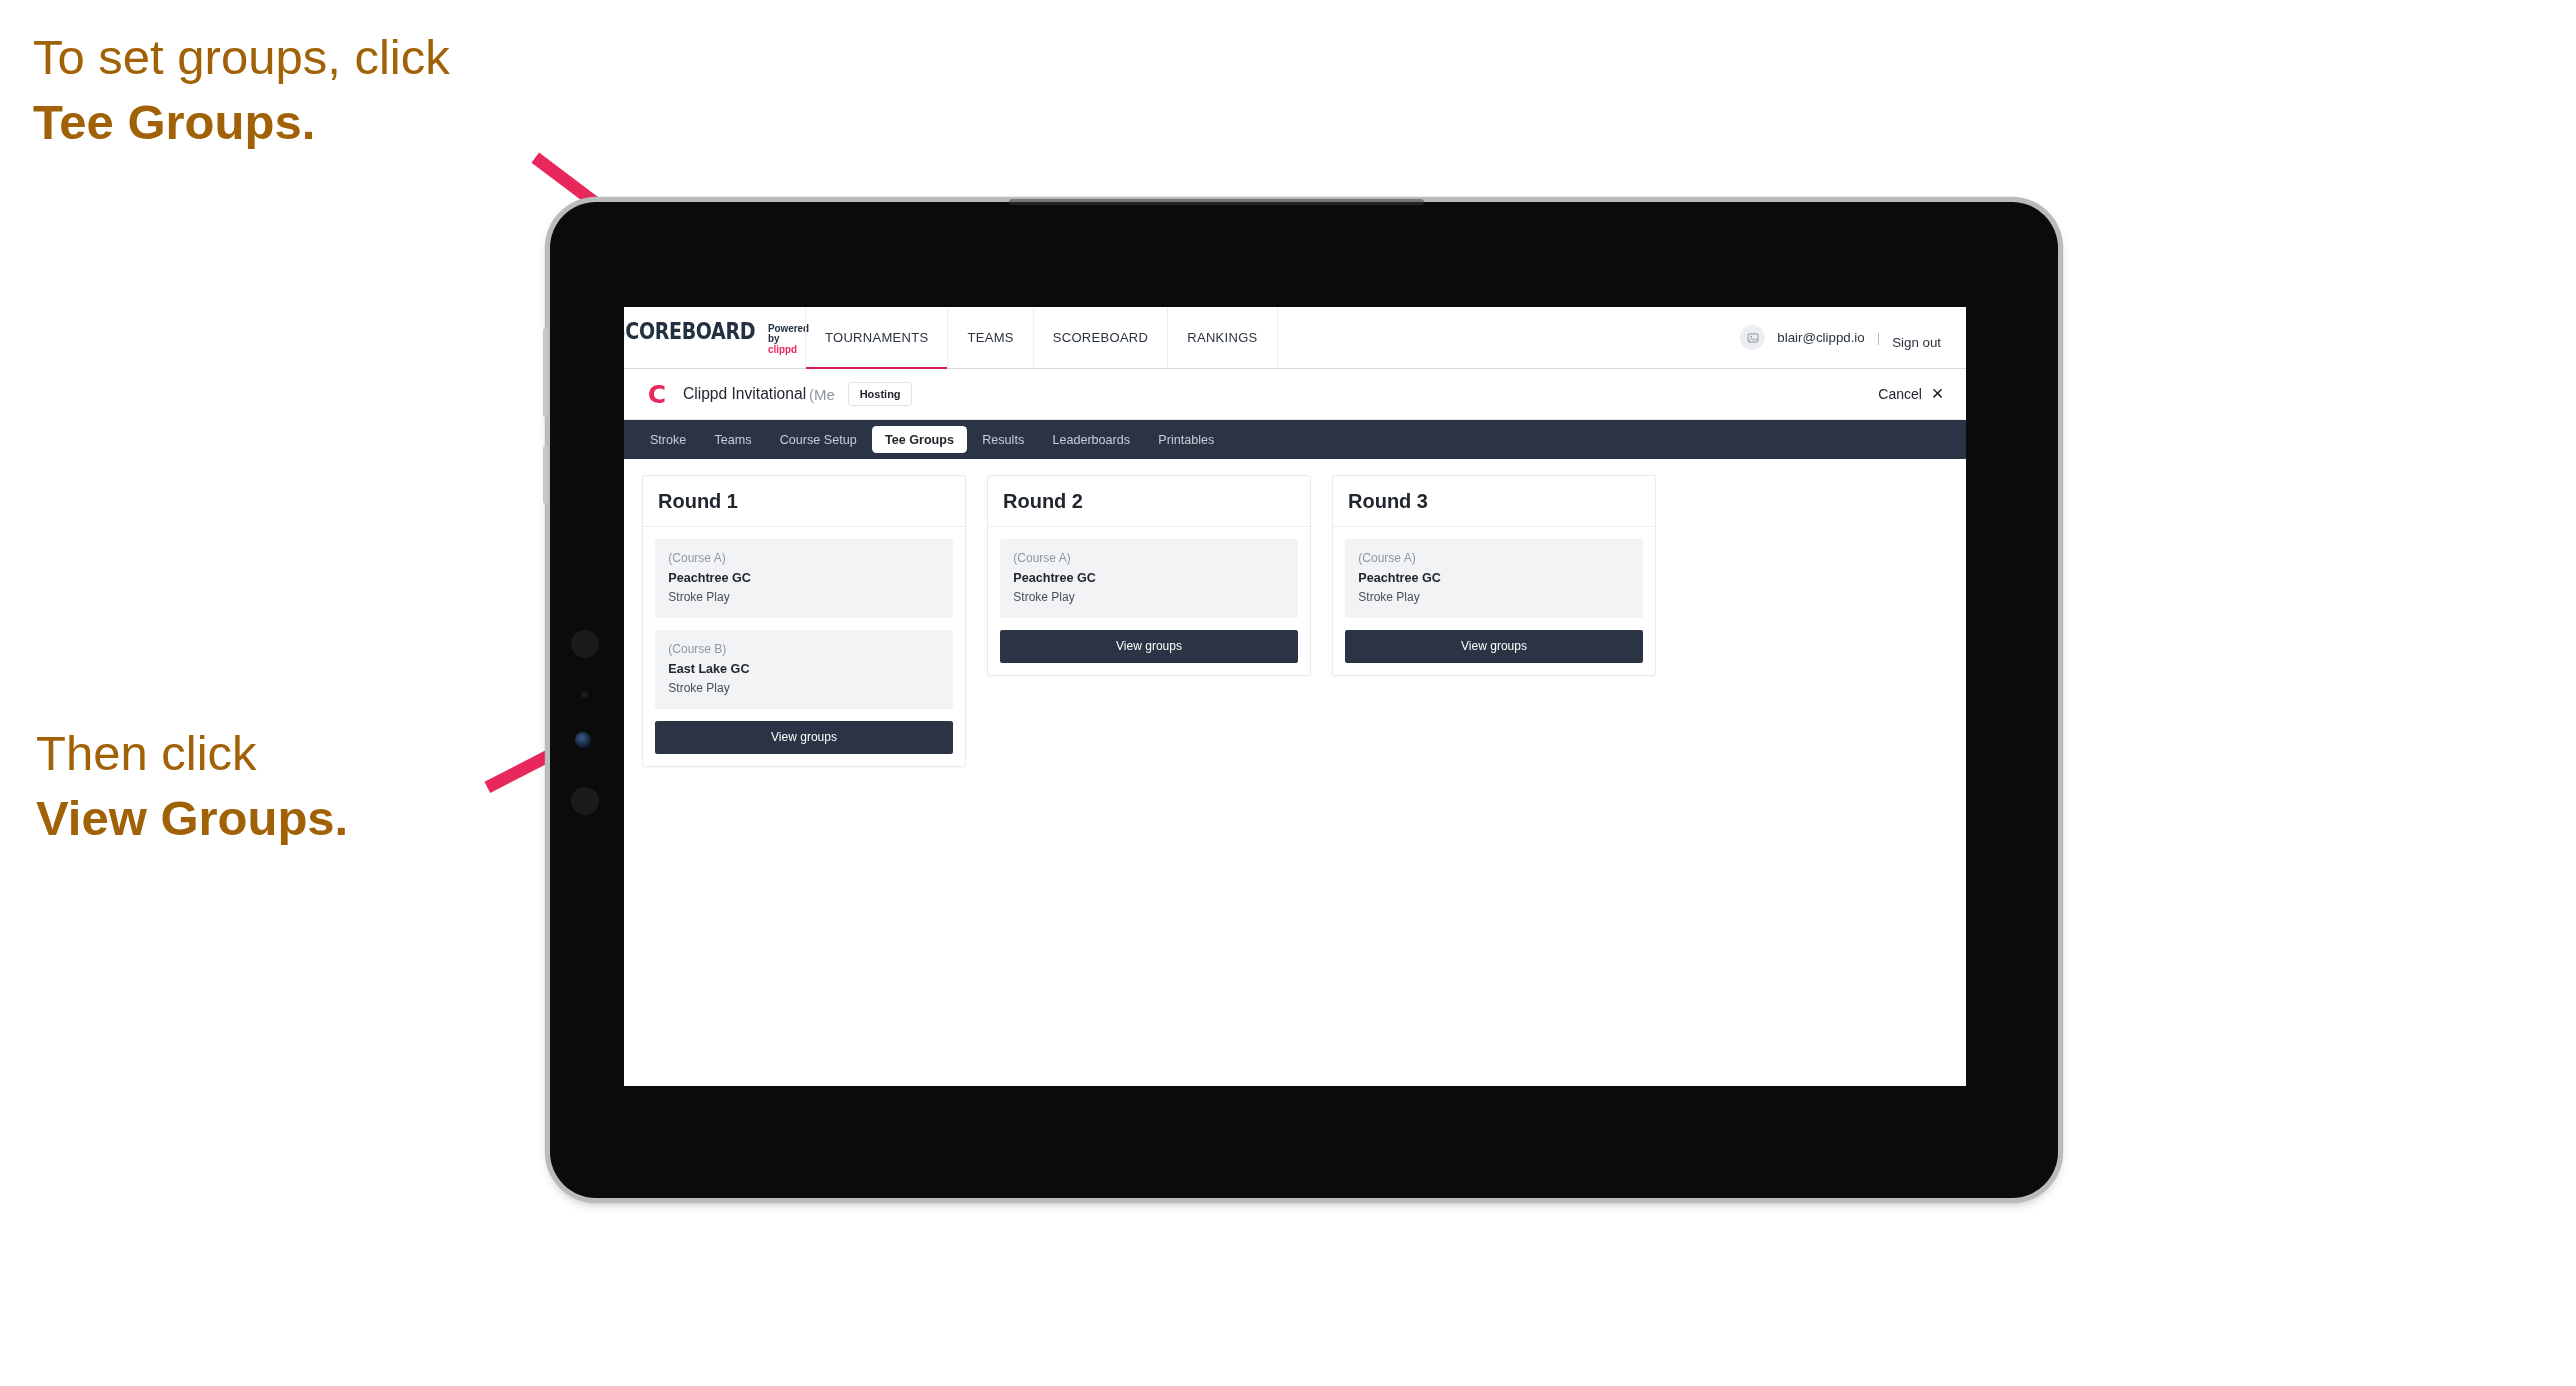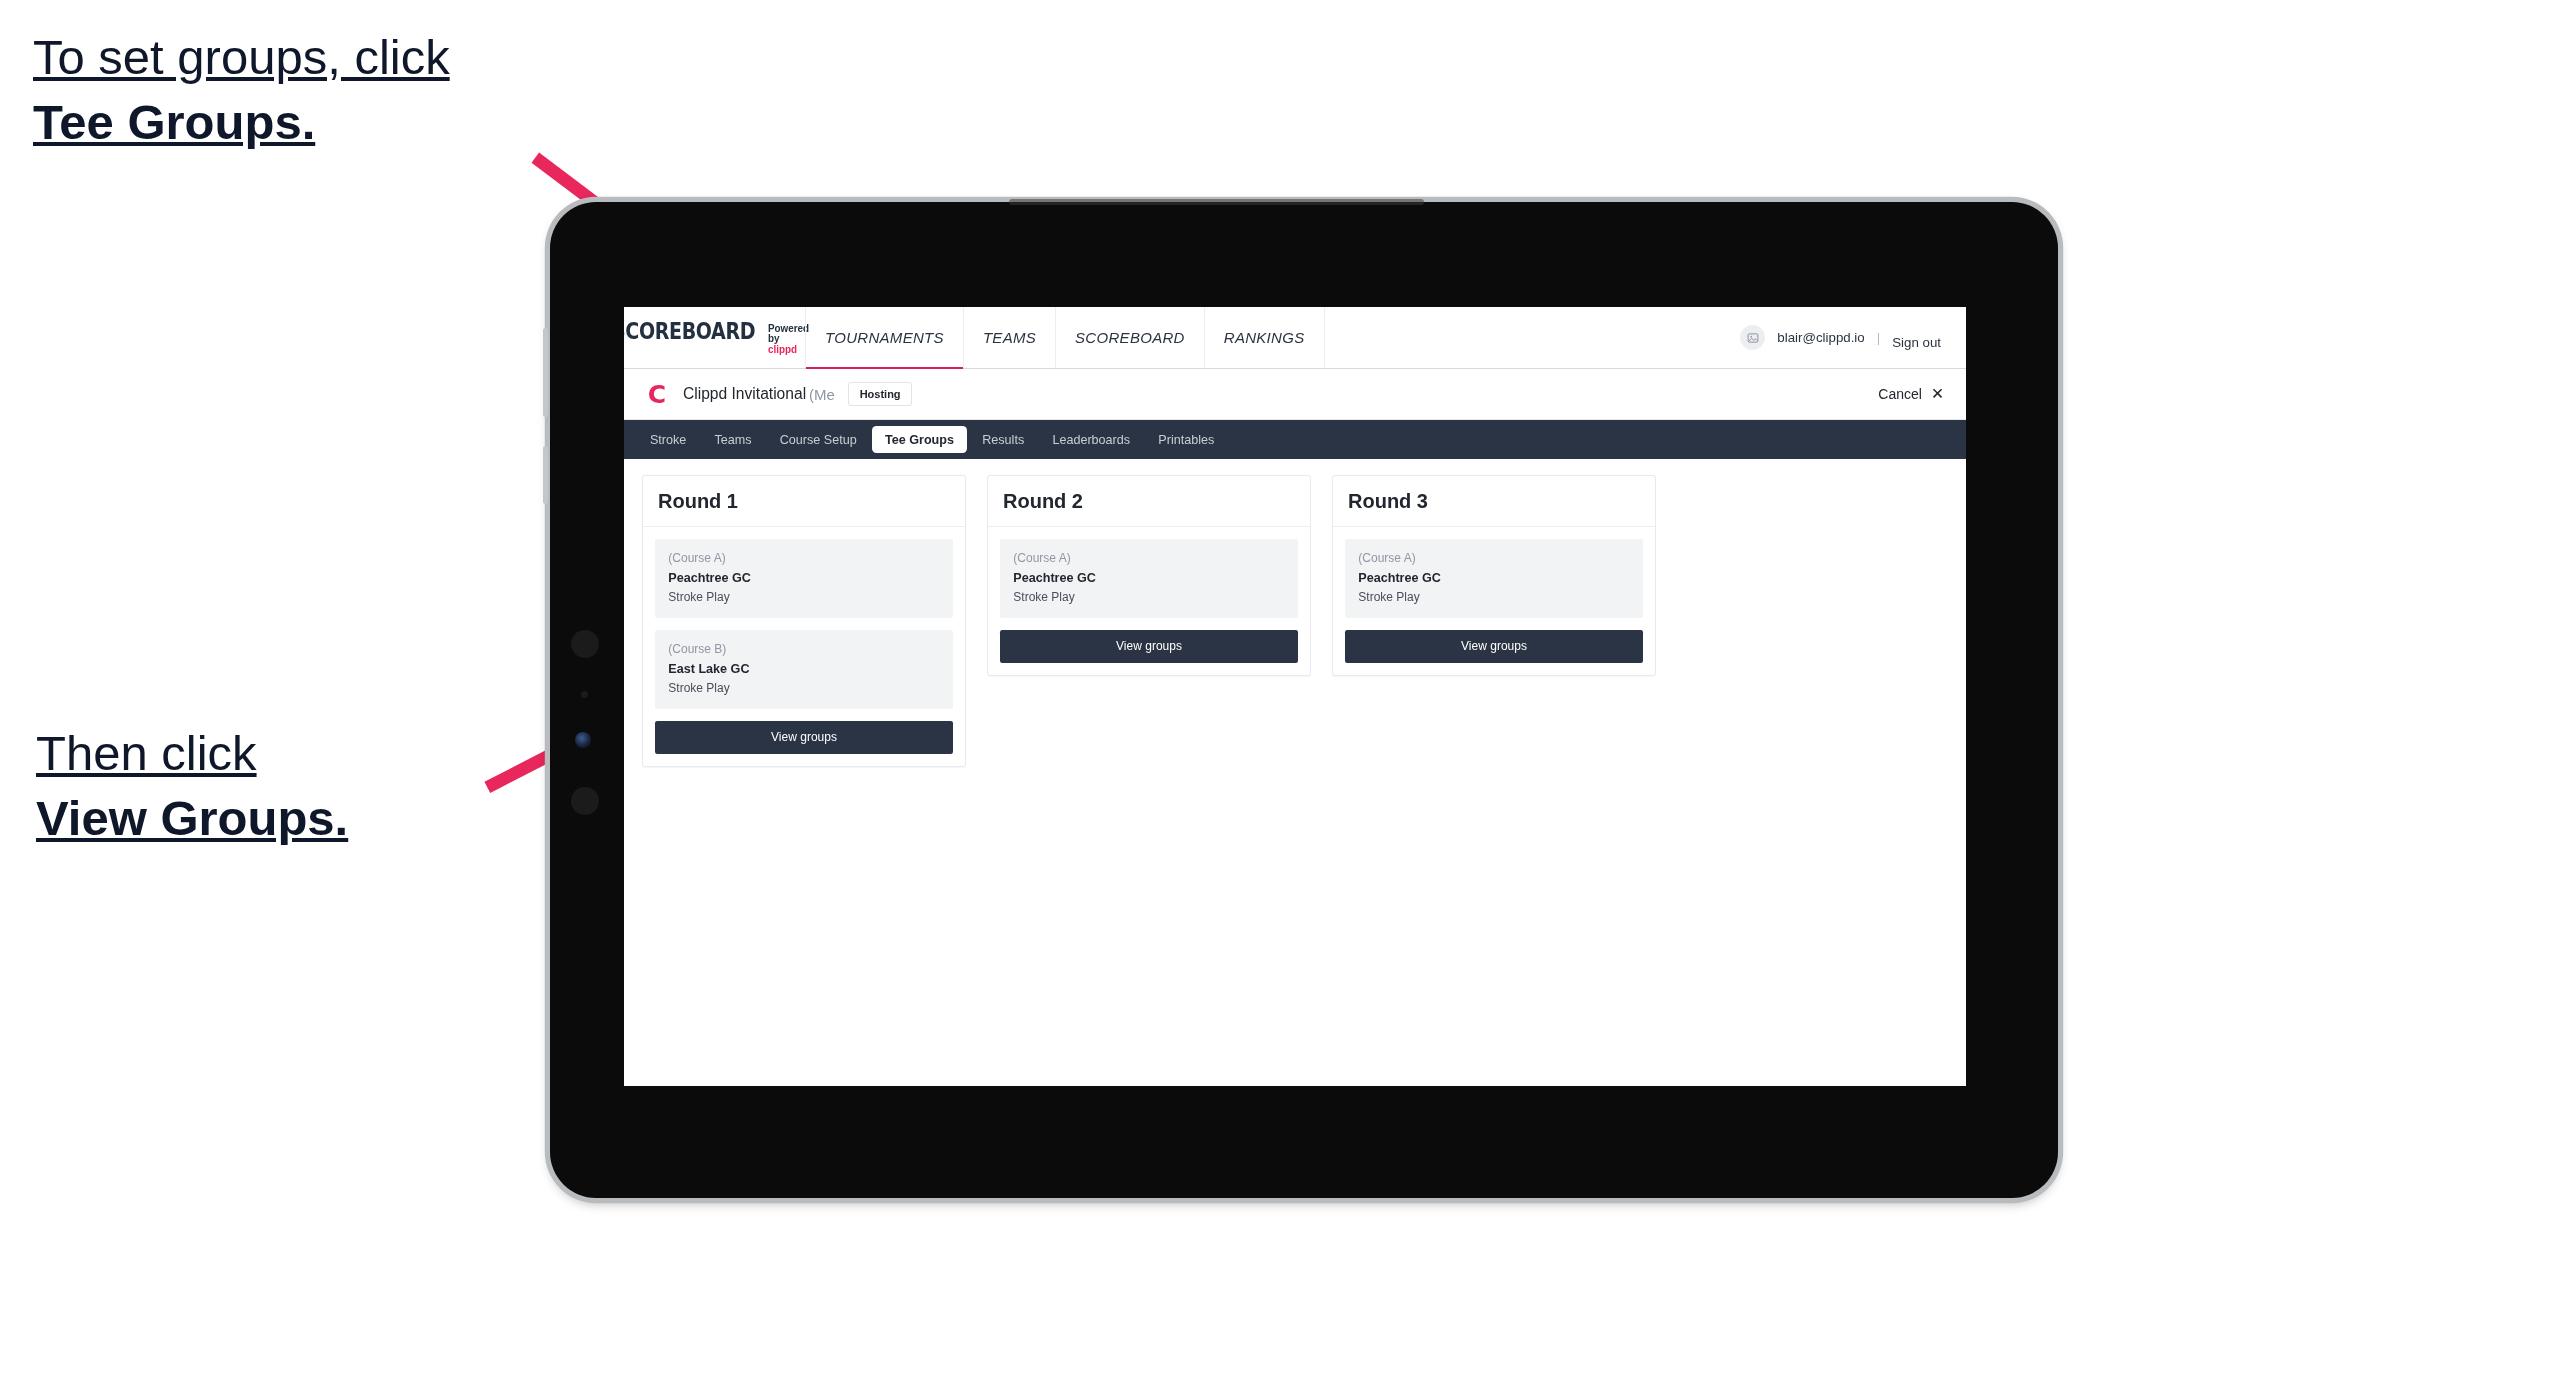--- a/index.html
+++ b/index.html
@@ -11,24 +11,23 @@
     width: 2576px;
     height: 1386px;
     position: relative;
     font-family: "Liberation Sans", sans-serif;
     overflow: hidden;
   }
 
   
   .annotation {
     position: absolute;
-    color: #0f172a;
+    color: #a16207;
     font-family: "Liberation Sans", sans-serif;
     line-height: 1.32;
-    text-decoration: underline;
   }
   .annotation .ln {
     display: block;
     white-space: nowrap;
   }
   .annotation .reg { font-weight: 400; }
   .annotation .bold { font-weight: 700; }
 
   #annotation-top {
     left: 33px;
@@ -168,27 +167,26 @@
   #main-nav {
     display: flex;
     align-items: stretch;
     height: 100%;
     margin-left: 27px;
   }
   .main-nav-item {
     display: flex;
     align-items: center;
     padding: 12px 19px;
-    font-size: 15px;
+    font-size: 13px;
     letter-spacing: 0.3px;
     color: #2b3340;
     cursor: pointer;
     position: relative;
     border-right: 0.7px solid #eceef0;
-    font-style: italic;
   }
   .main-nav-item:first-child { border-left: 0.7px solid #eceef0; }
   .main-nav-item.active::after {
     content: "";
     position: absolute;
     left: 0; right: 0; bottom: -1.5px;
     height: 2.2px;
     background: #d81f55;
   }
   #header-right {

